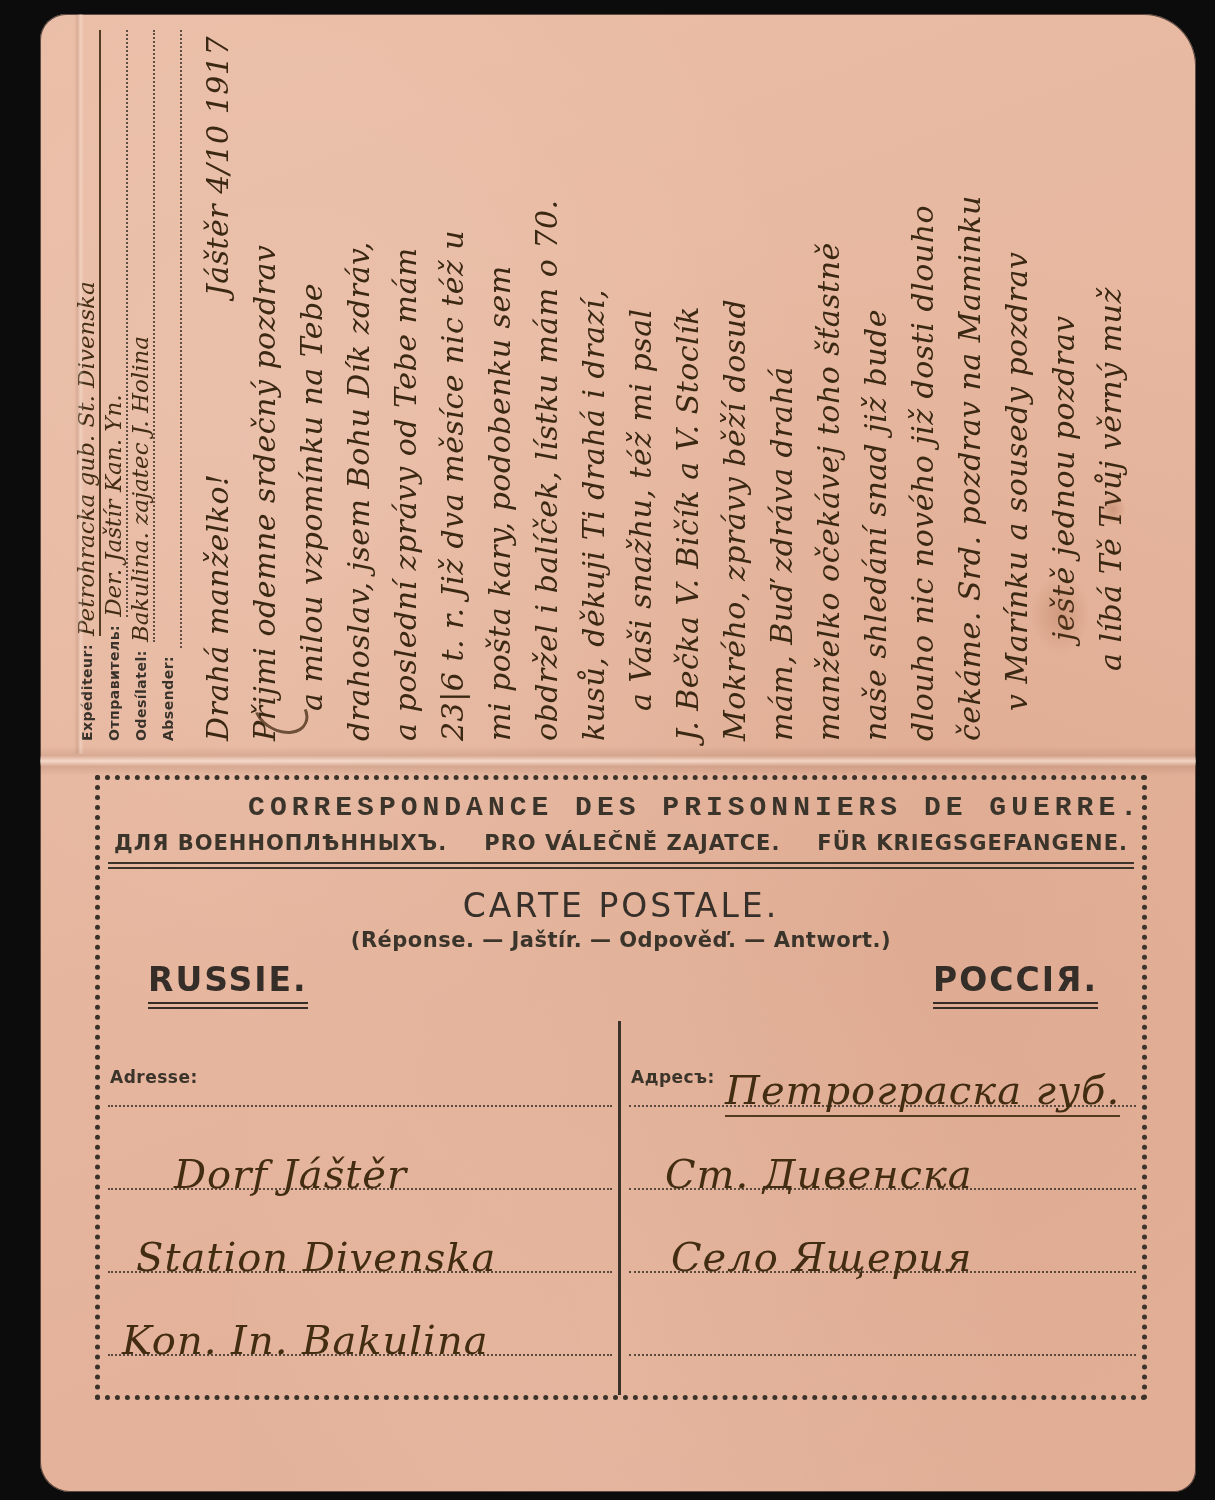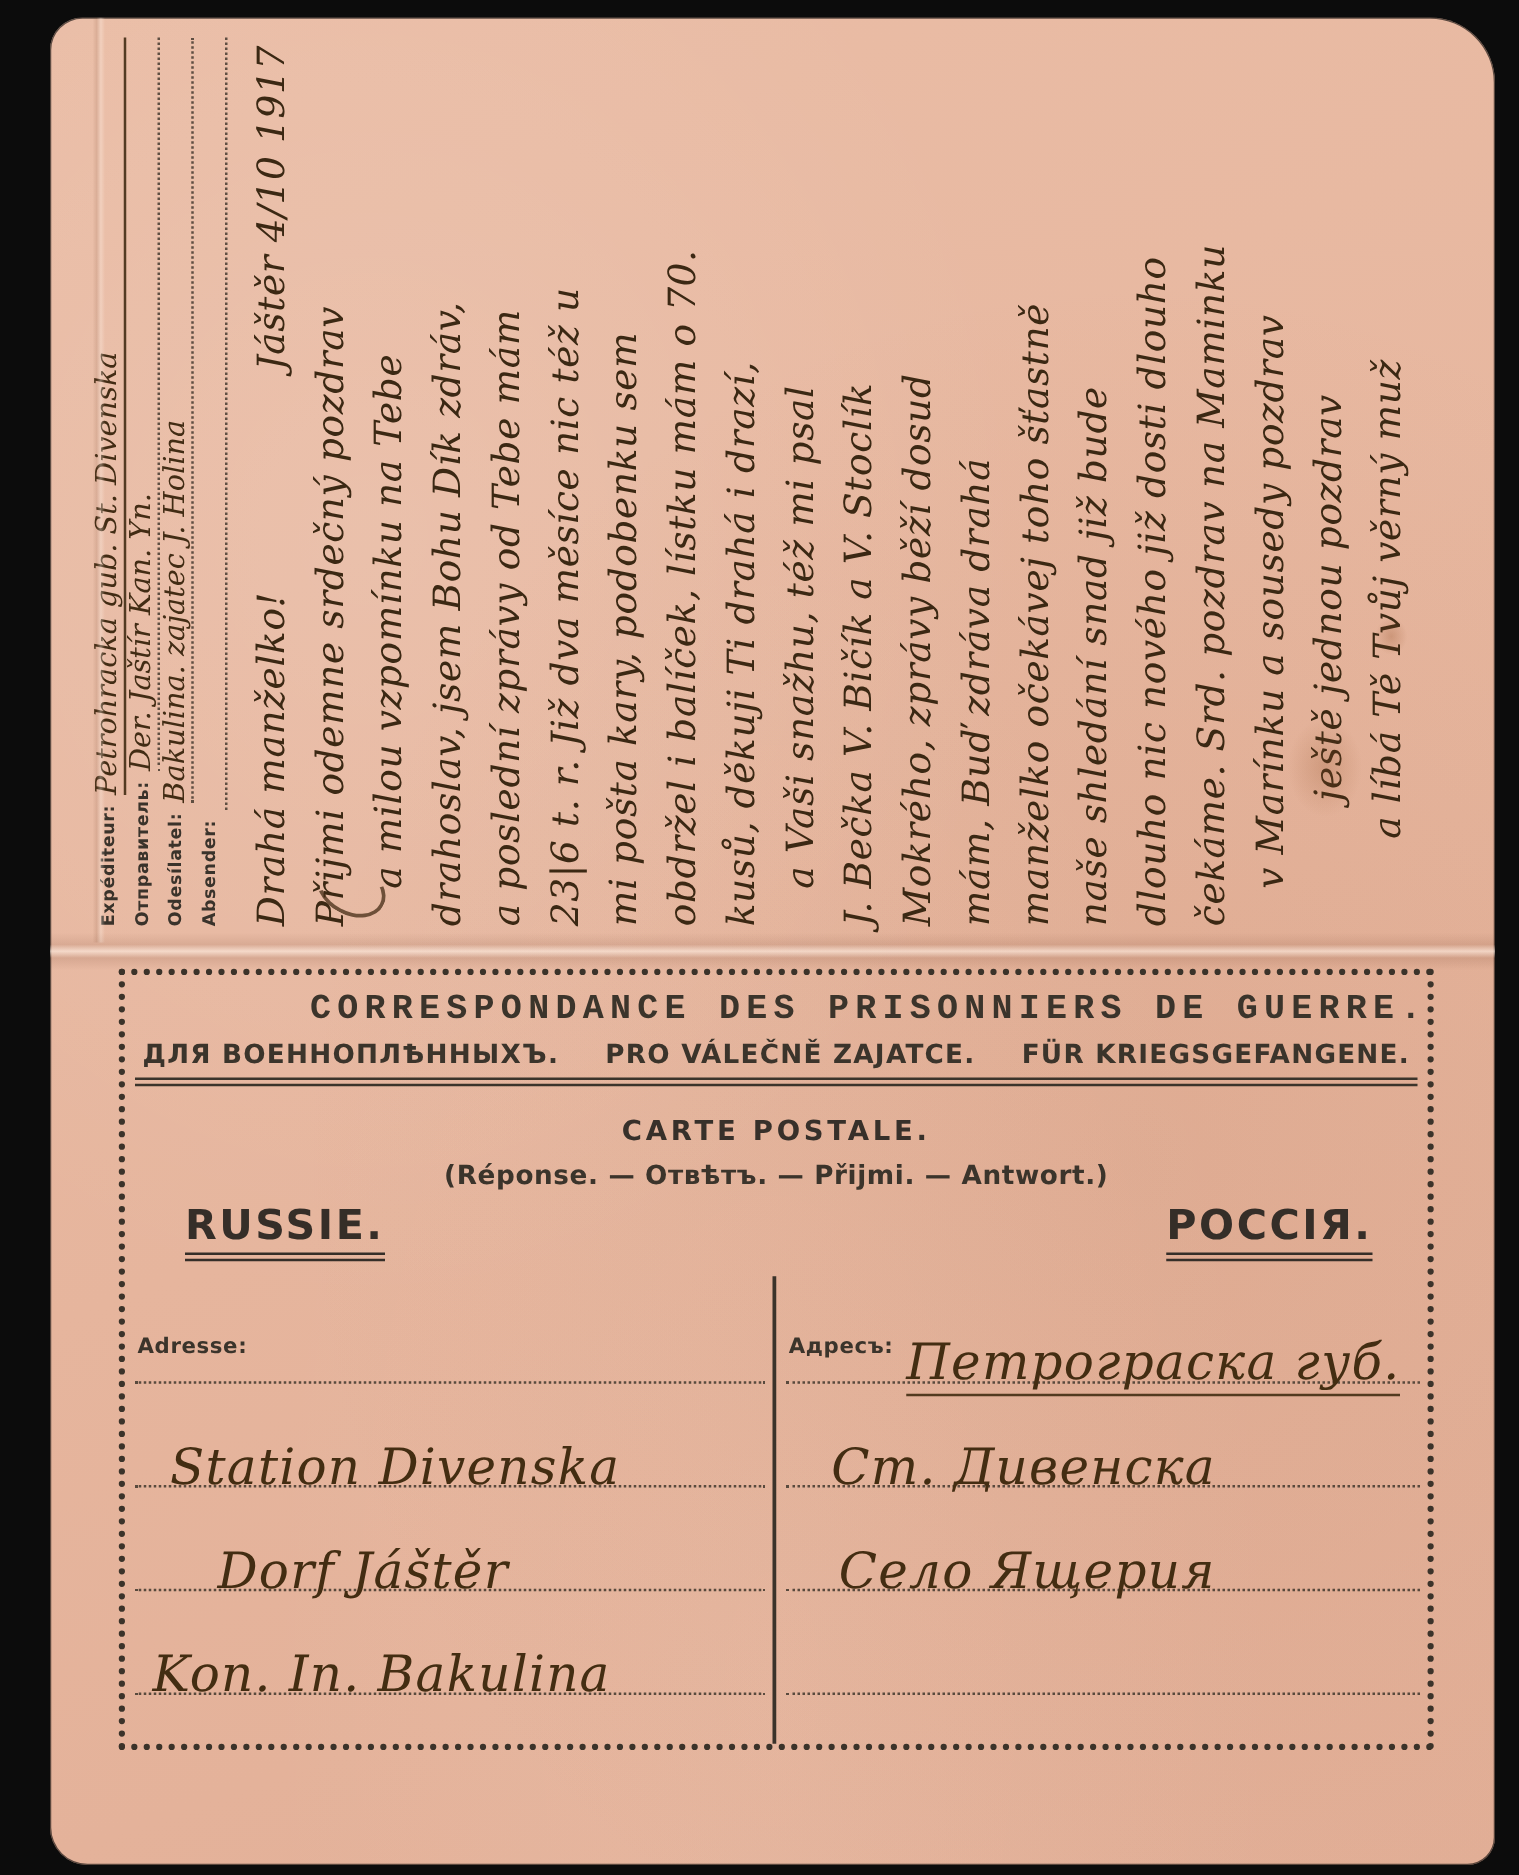--- a/index.html
+++ b/index.html
@@ -51,21 +51,21 @@
   
   .form{position:absolute;left:55px;top:761px;width:1052px;height:625px;
     border:5px dotted #3b332a;padding:10px 0 0 0;overflow:hidden;}
   .form-title{font-family:Liberation Mono, monospace;font-weight:bold;font-size:28px;
     color:#3b342b;text-align:right;letter-spacing:5px;line-height:36px;}
   .form-langs{display:flex;justify-content:space-between;padding:0 14px;margin-top:2px;
     font-family:"DejaVu Sans",sans-serif;font-weight:bold;font-size:21px;color:#3b342b;
     letter-spacing:1px;line-height:30px;}
   .dbl-rule{margin:4px 8px 0 8px;height:7px;border-top:2px solid #3b342b;border-bottom:2px solid #3b342b;}
   .carte-title{margin-top:18px;text-align:center;font-family:"DejaVu Sans",sans-serif;
-    font-weight:bold;font-size:22px;letter-spacing:3px;color:#37302a;line-height:38px;}
+    font-weight:normal;font-size:33px;letter-spacing:3px;color:#37302a;line-height:38px;}
   .carte-sub{text-align:center;font-family:"DejaVu Sans",sans-serif;font-weight:bold;
     font-size:21px;color:#3b342b;line-height:30px;letter-spacing:0.5px;}
   .countries{display:flex;justify-content:space-between;align-items:flex-start;
     padding:6px 44px 0 48px;height:62px;}
   .country{font-family:"DejaVu Sans",sans-serif;font-weight:bold;font-size:33px;
     letter-spacing:2px;color:#352e28;line-height:38px;}
   .country::after{content:"";display:block;height:3px;border-top:2px solid #352e28;
     border-bottom:2px solid #352e28;margin-top:3px;}
   .addr-grid{display:flex;height:418px;margin-top:4px;}
   .addr-col{width:50%;position:relative;padding:0 6px 0 8px;}
@@ -141,37 +141,37 @@
     <div class="form">
       <div class="form-title">CORRESPONDANCE DES PRISONNIERS DE GUERRE.</div>
       <div class="form-langs">
         <span>ДЛЯ ВОЕННОПЛѢННЫХЪ.</span>
         <span>PRO VÁLEČNĚ ZAJATCE.</span>
         <span>FÜR KRIEGSGEFANGENE.</span>
       </div>
       <div class="dbl-rule"></div>
 
       <div class="carte-title">CARTE POSTALE.</div>
-      <div class="carte-sub">(Réponse. — Отвѣтъ. — Přijmi. — Antwort.)</div>
+      <div class="carte-sub">(Réponse. — Jaštír. — Odpověď. — Antwort.)</div>
 
       <div class="countries">
         <span class="country">RUSSIE.</span>
         <span class="country">РОССІЯ.</span>
       </div>
 
       <div class="addr-grid">
         <div class="addr-col left">
           <div class="addr-row first">
             <span class="addr-label">Adresse:</span>
           </div>
           <div class="addr-row">
-            <span class="hand" style="left:28px;">Station Divenska</span>
+            <span class="hand" style="left:66px;">Dorf Jáštěr</span>
           </div>
           <div class="addr-row">
-            <span class="hand" style="left:66px;">Dorf Jáštěr</span>
+            <span class="hand" style="left:28px;">Station Divenska</span>
           </div>
           <div class="addr-row">
             <span class="hand" style="left:14px;text-align:center;">Kon. In. Bakulina</span>
           </div>
           <div class="addr-row">
             
           </div>
         </div>
         <div class="addr-col">
           <div class="addr-row first">

